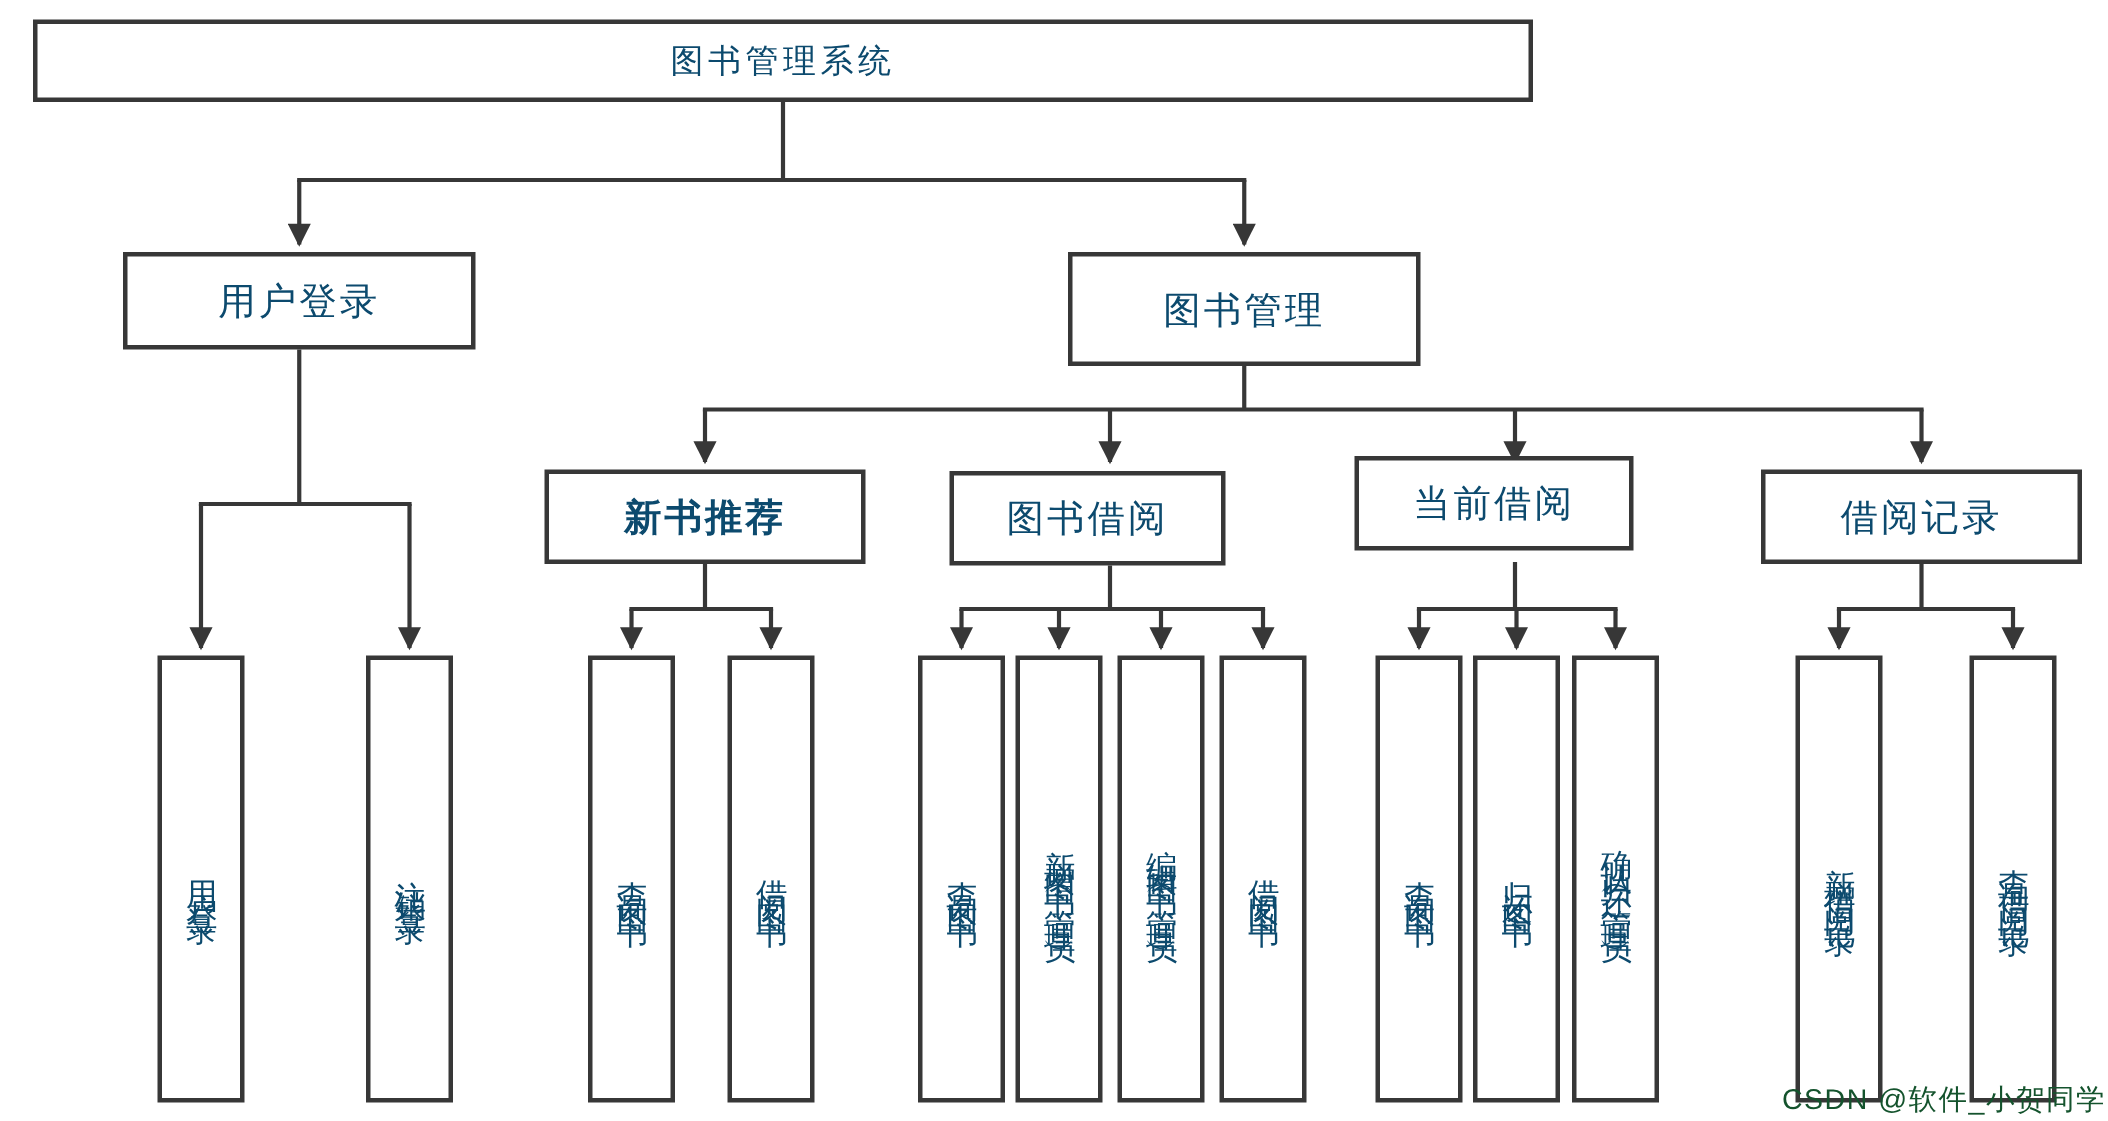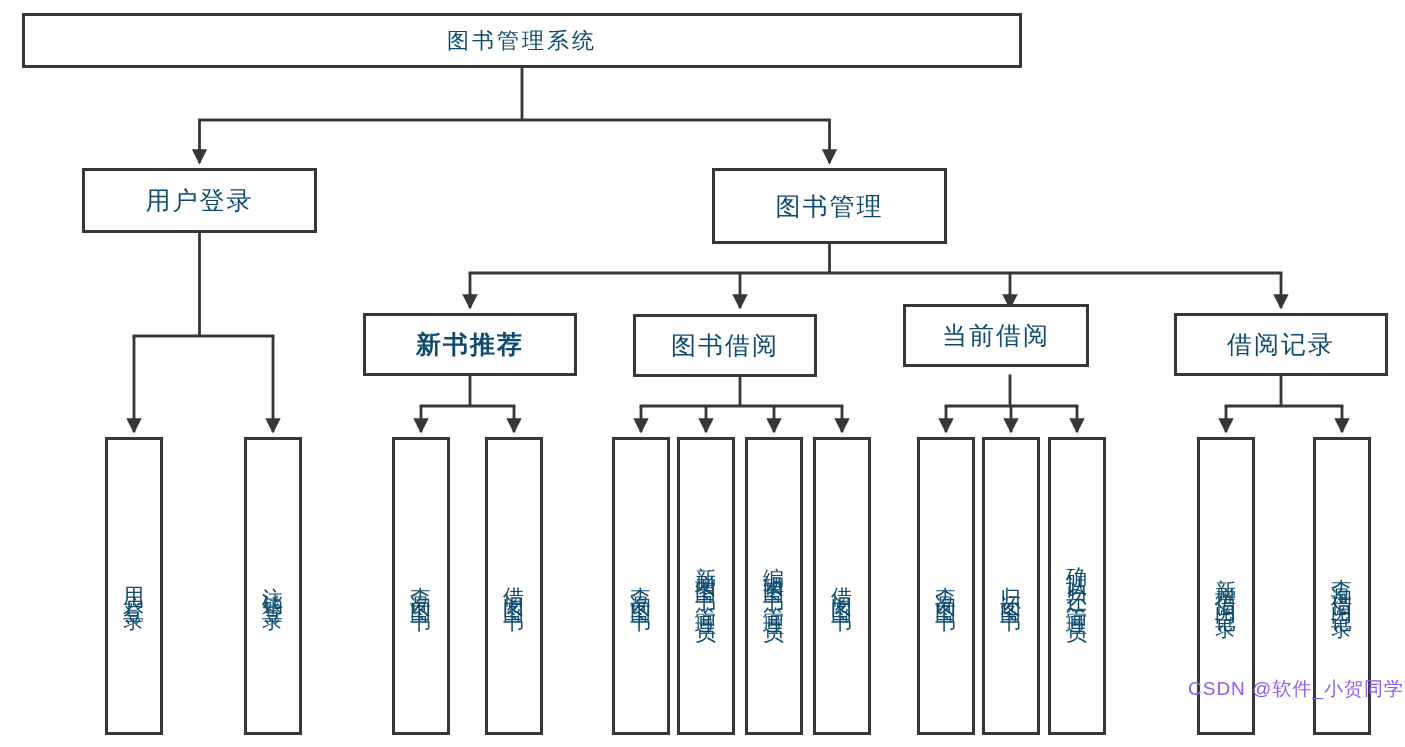--- a/index.html
+++ b/index.html
@@ -34,24 +34,24 @@
     writing-mode: vertical-rl;
     text-orientation: mixed;
     font-size: 21px;
     letter-spacing: 8px;
     line-height: 1;
   }
   .leaf span { display: block; }
   .watermark {
     position: absolute;
     left: 1188px;
-    top: 676px;
+    top: 720px;
     font-size: 19px;
     letter-spacing: 1px;
-    color: #8b5cf6;
+    color: #14532d;
     z-index: 3;
     white-space: nowrap;
   }
 </style>
 </head>
 <body>
 
 <div class="canvas">
 
   <svg class="connectors" viewBox="0 0 1405 747" xmlns="http://www.w3.org/2000/svg">

